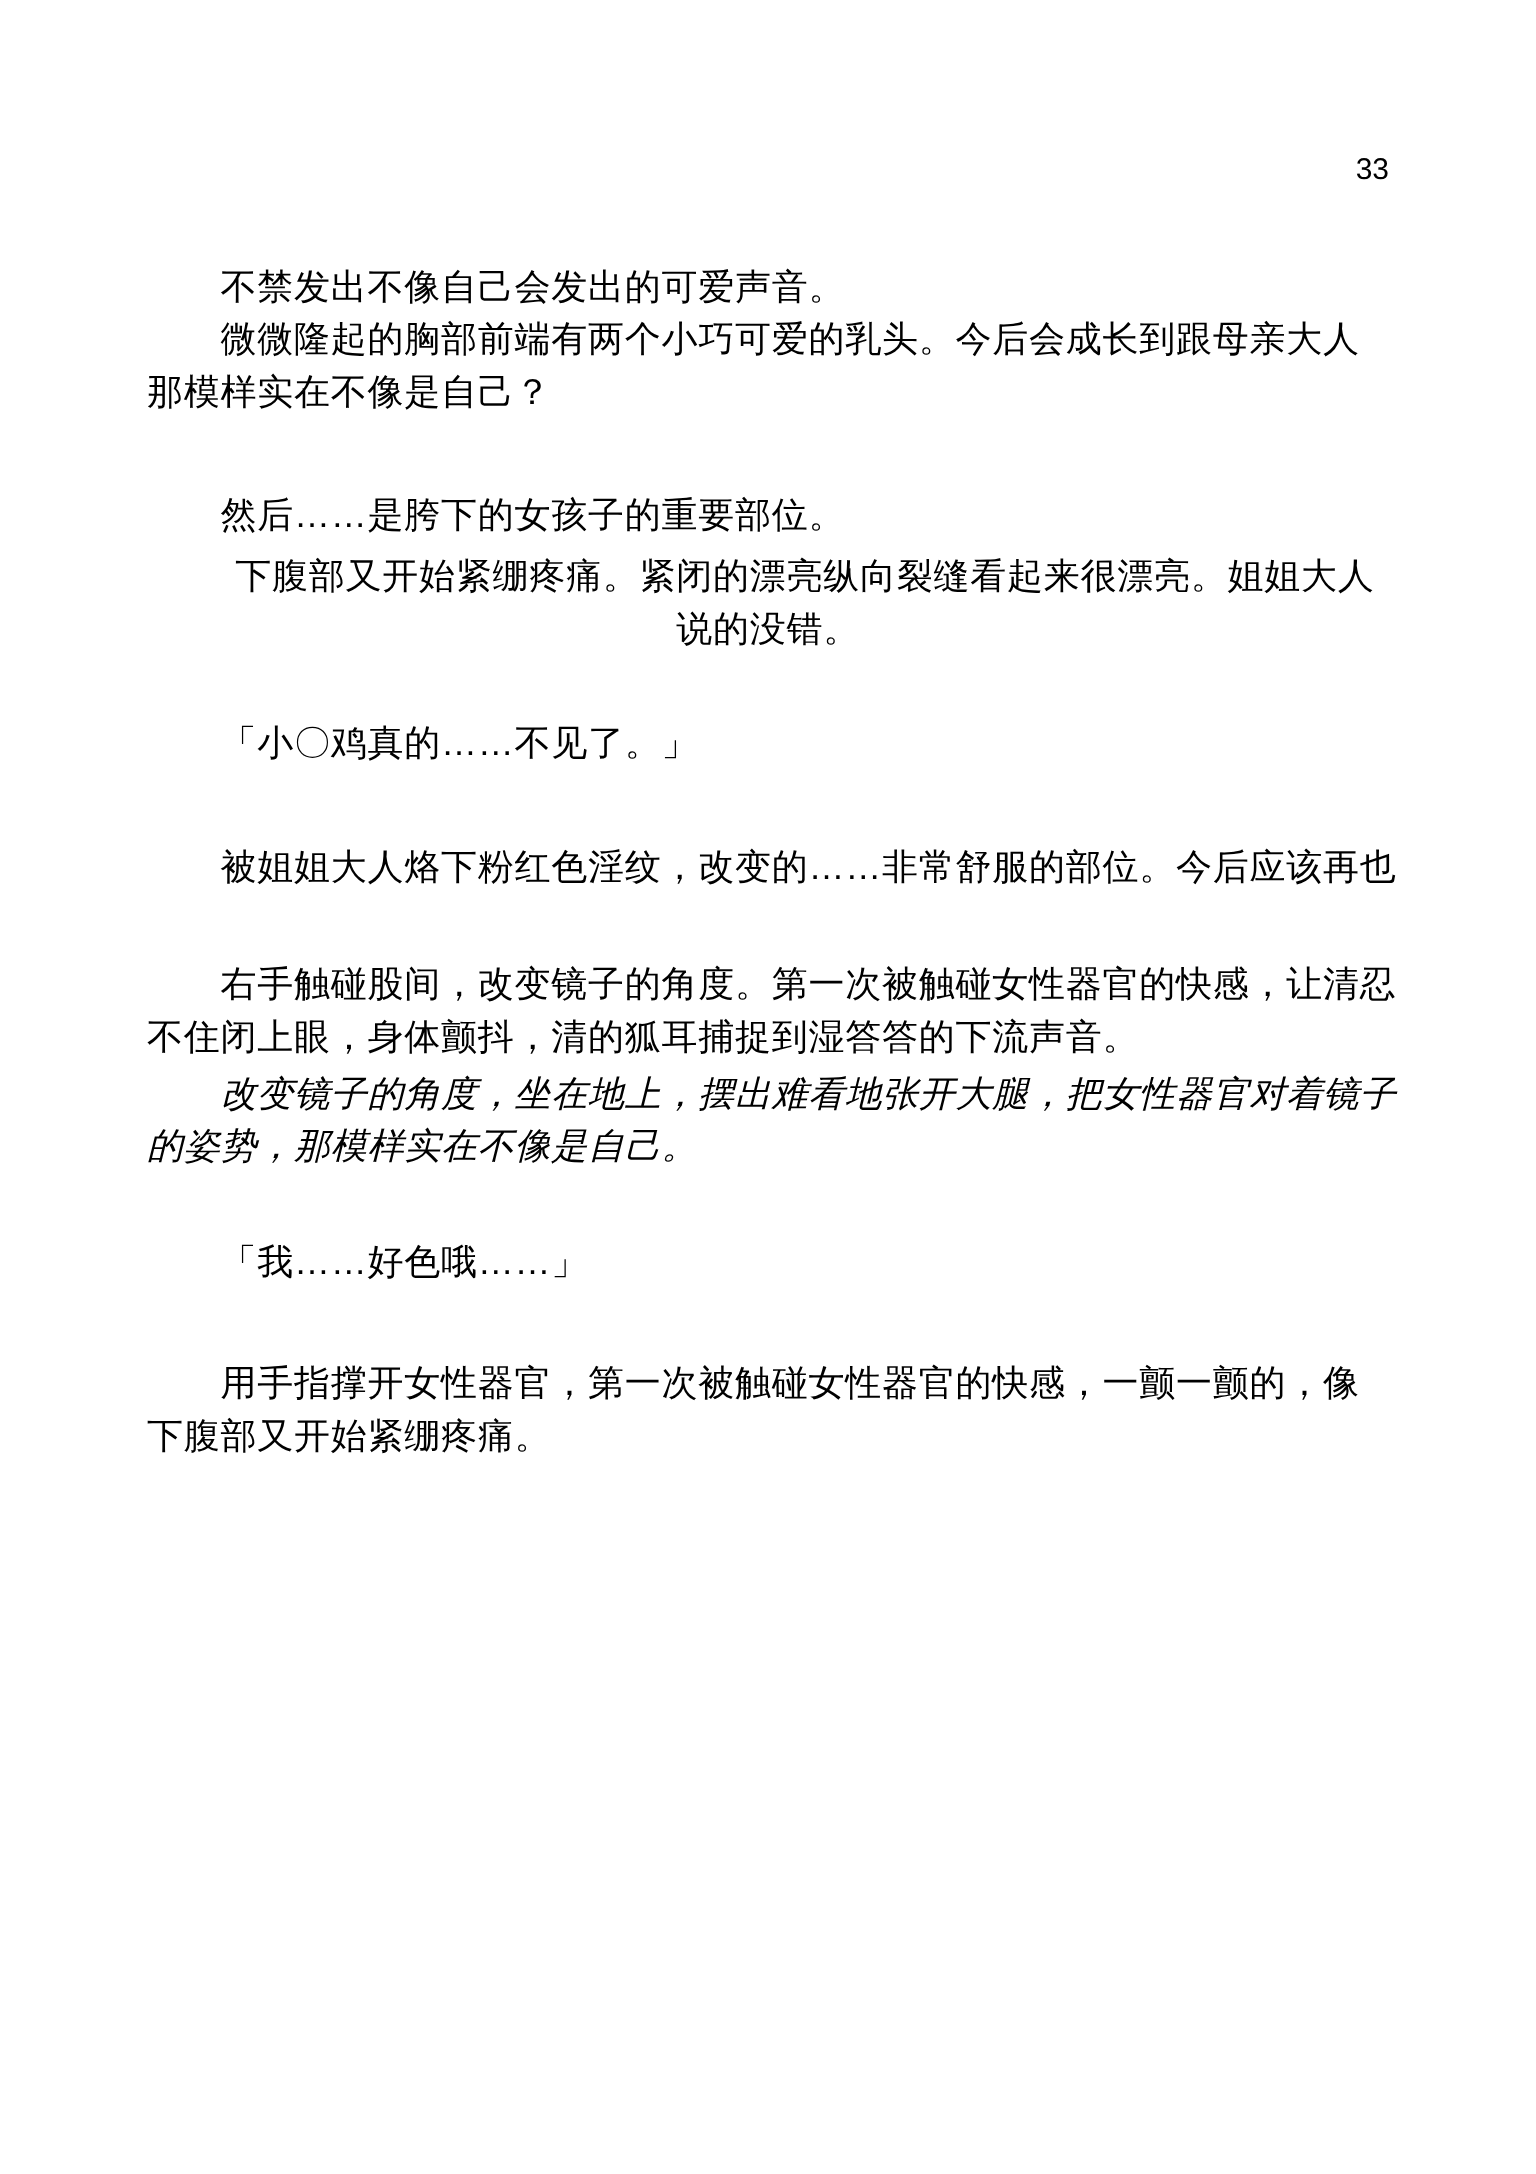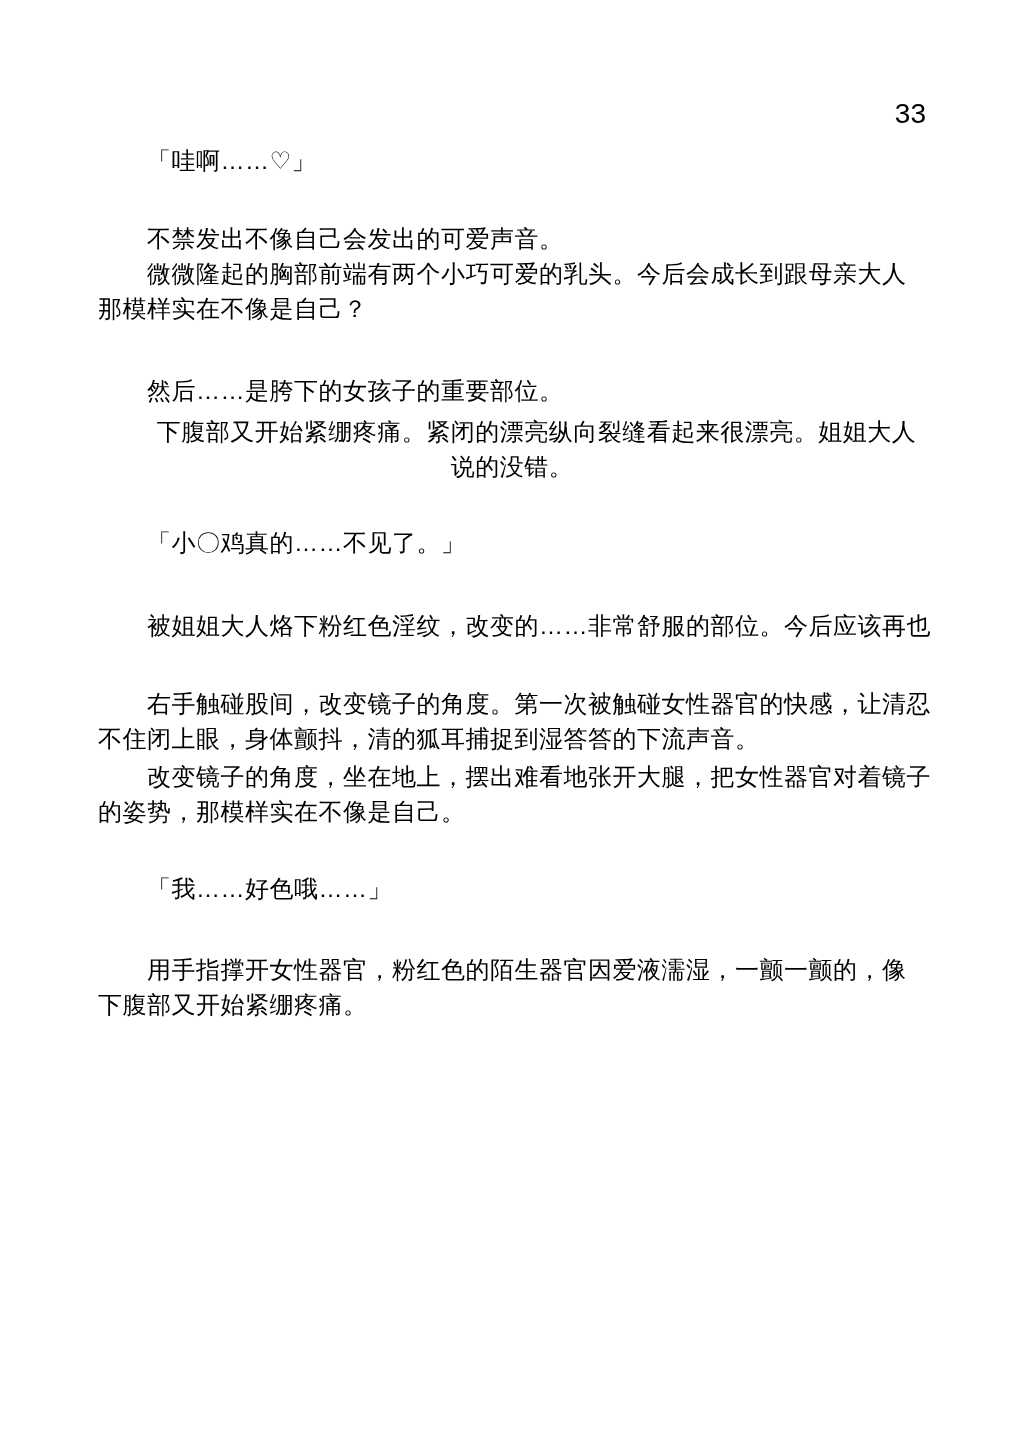--- a/index.html
+++ b/index.html
@@ -12,56 +12,53 @@
   .page {
     position: relative;
     width: 1024px; height: 1449px;
     box-sizing: border-box;
     padding: 0 98px;
     overflow: hidden;
     background: #ffffff;
   }
   .page-number {
     margin-top: 96px;
-    font-size: 28px;
+    font-size: 20px;
     line-height: 35px;
     text-align: right;
   }
   p.block {
     margin: 0;
     font-size: 24px;
     line-height: 35px;
     letter-spacing: 0.5px;
   }
   .line { display: block; white-space: nowrap; }
   .indent { padding-left: 49px; }
   
   .m12 { margin-top: 12px !important; }
   .m43 { margin-top: 43px !important; }
   .m0  { margin-top: 0 !important; }
   .m47 { margin-top: 47px !important; }
   .m6  { margin-top: 6px !important; text-align: center; }
   .m41 { margin-top: 41px !important; }
   .m48 { margin-top: 48px !important; }
-  .m3  { margin-top: 3px !important; }
+  .m3  { margin-top: 3px !important; font-style: italic; }
   .m42 { margin-top: 42px !important; }
   .m46 { margin-top: 46px !important; }
 </style>
 </head>
 <body>
 
 <div class="page">
 
   <div class="page-number">33</div>
 
   <main>
 
-    <p class="block m12">
-      <span class="line indent">「哇啊……♡」</span>
-    </p>
 
     <p class="block m43">
       <span class="line indent">不禁发出不像自己会发出的可爱声音。</span>
     </p>
 
     <p class="block m0">
       <span class="line indent">微微隆起的胸部前端有两个小巧可爱的乳头。今后会成长到跟母亲大人</span>
       <span class="line">那模样实在不像是自己？</span>
     </p>
 
@@ -90,18 +87,18 @@
     <p class="block m3">
       <span class="line indent">改变镜子的角度，坐在地上，摆出难看地张开大腿，把女性器官对着镜子</span>
       <span class="line">的姿势，那模样实在不像是自己。</span>
     </p>
 
     <p class="block m42">
       <span class="line indent">「我……好色哦……」</span>
     </p>
 
     <p class="block m46">
-      <span class="line indent">用手指撑开女性器官，粉红色的陌生器官因爱液濡湿，一颤一颤的，像</span>
+      <span class="line indent">用手指撑开女性器官，第一次被触碰女性器官的快感，一颤一颤的，像</span>
       <span class="line">下腹部又开始紧绷疼痛。</span>
     </p>
 
   </main>
 </div>
 
 </body></html>

